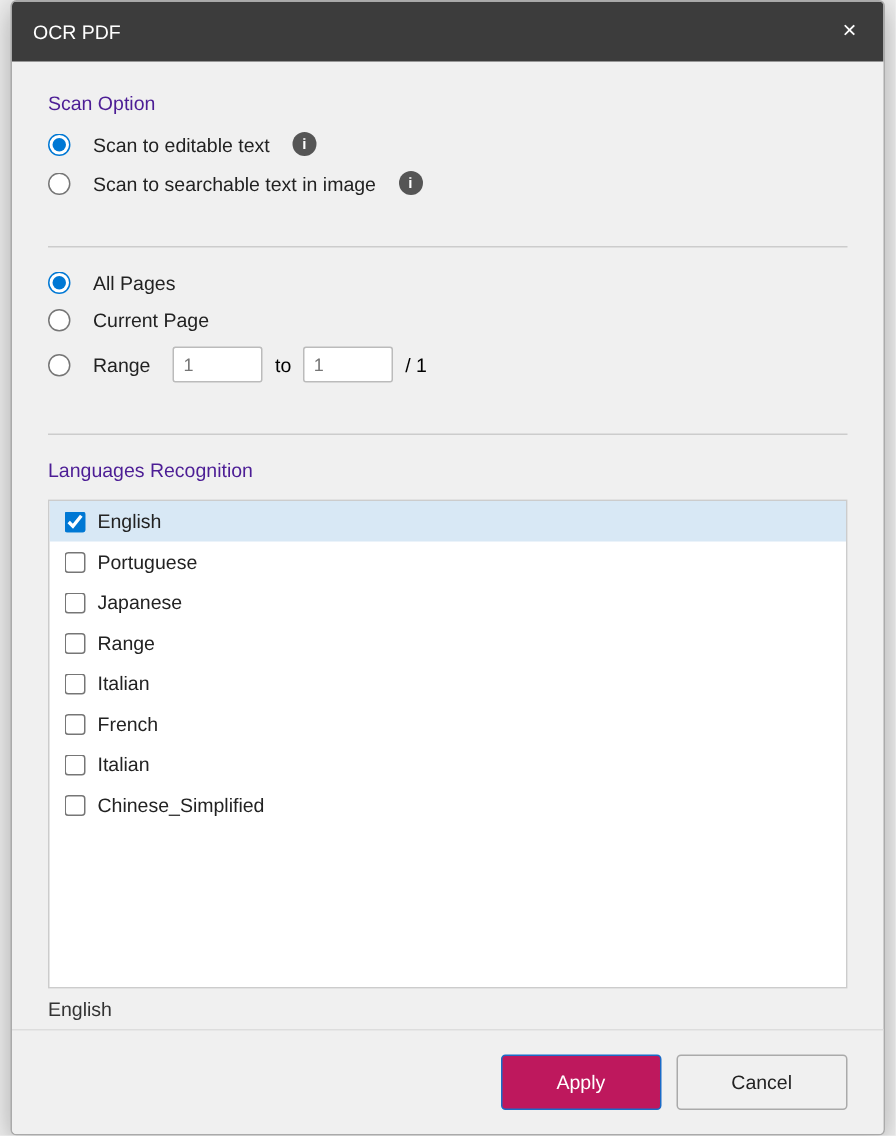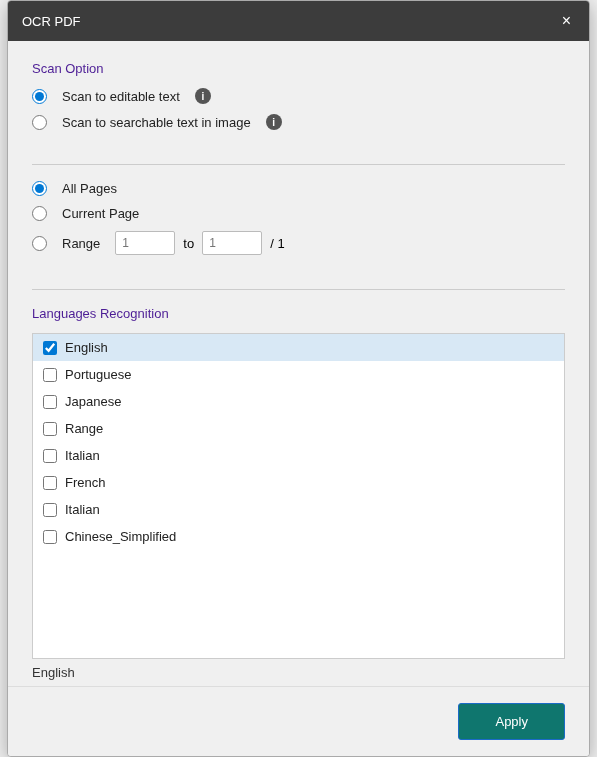--- a/index.html
+++ b/index.html
@@ -172,21 +172,21 @@
     }
     .btn {
       padding: 10px 36px;
       font-size: 13px;
       border-radius: 3px;
       cursor: pointer;
       border: 1px solid transparent;
       font-family: inherit;
     }
     .btn-apply {
-      background: #0f766e;
+      background: #be185d;
       color: #fff;
       border-color: #1a6bc7;
       margin-left: 20px;
     }
     .btn-cancel {
       background: #f0f0f0;
       color: #222;
       border-color: #aaa;
     }
   </style>
@@ -278,14 +278,15 @@
             <span>Chinese_Simplified</span>
           </div>
         </div>
       <div class="selected-text">English</div>
     </div>
 
   </div>
 
   <div class="footer">
     <button class="btn btn-apply">Apply</button>
+    <button class="btn btn-cancel">Cancel</button>
   </div>
 </div>
 
 </body></html>

